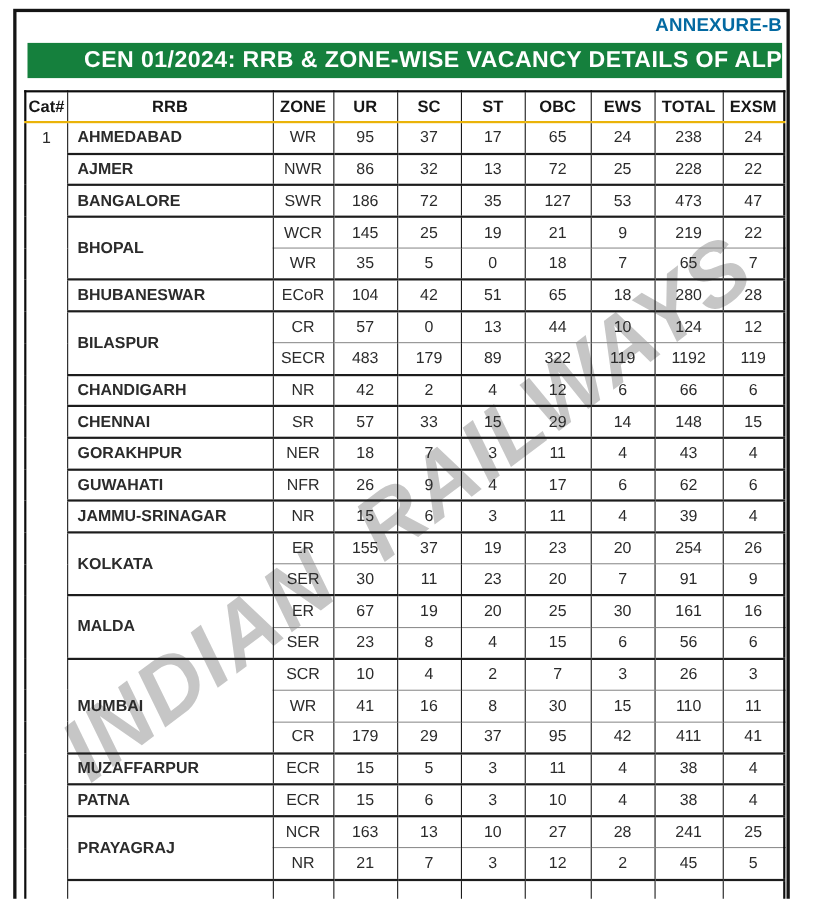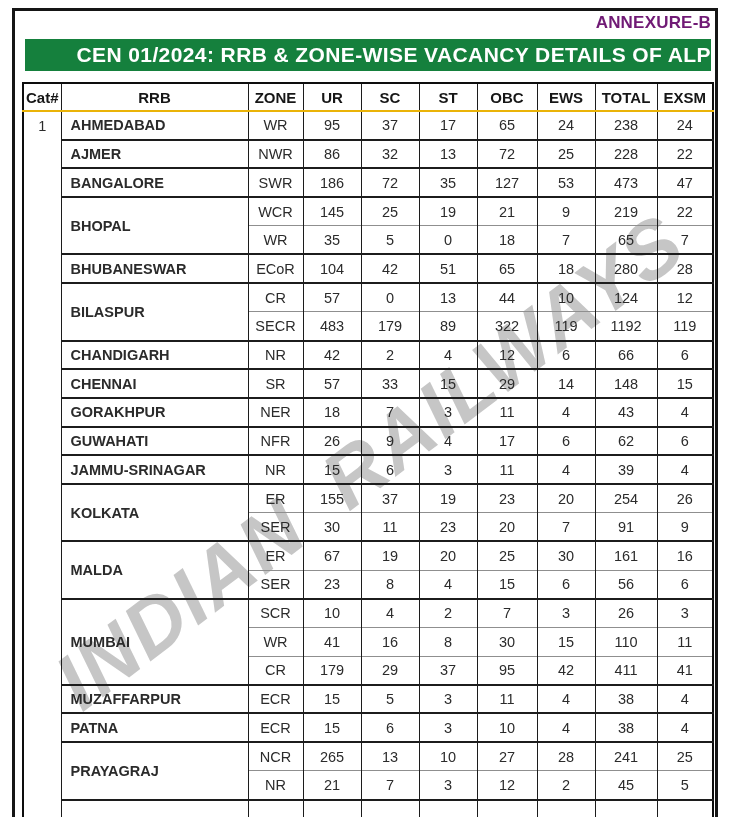--- a/index.html
+++ b/index.html
@@ -6,21 +6,21 @@
   body{
     width:747px;height:817px;overflow:hidden;position:relative;
     background:#ffffff;font-family:"Liberation Sans",sans-serif;
   }
   .page-border{
     position:absolute;left:12px;top:8px;width:706px;height:840px;
     border:3px solid #151515;box-sizing:border-box;
   }
   .annexure{
     position:absolute;top:13px;right:36px;
-    font-weight:bold;font-size:17px;color:#701a75;letter-spacing:.2px;
+    font-weight:bold;font-size:17px;color:#0369a1;letter-spacing:.2px;
   }
   .banner{
     position:absolute;left:25px;top:39px;width:686px;height:32px;
     background:#15803d;color:#ffffff;font-weight:bold;font-size:21px;
     display:flex;align-items:center;justify-content:flex-end;letter-spacing:.4px;
     z-index:2;
   }
   .watermark{
     position:absolute;left:-30px;top:422px;width:800px;text-align:center;
     font-size:80px;font-weight:bold;font-style:italic;white-space:nowrap;
@@ -319,21 +319,21 @@
         <td class="grp-line">6</td>
         <td class="grp-line">3</td>
         <td class="grp-line">10</td>
         <td class="grp-line">4</td>
         <td class="grp-line">38</td>
         <td class="grp-line">4</td>
       </tr>
       <tr>
         <td class="rrb grp-line" rowspan="2">PRAYAGRAJ</td>
         <td class="grp-line">NCR</td>
-        <td class="grp-line">265</td>
+        <td class="grp-line">163</td>
         <td class="grp-line">13</td>
         <td class="grp-line">10</td>
         <td class="grp-line">27</td>
         <td class="grp-line">28</td>
         <td class="grp-line">241</td>
         <td class="grp-line">25</td>
       </tr>
       <tr>
         <td class="sub-line">NR</td>
         <td class="sub-line">21</td>

